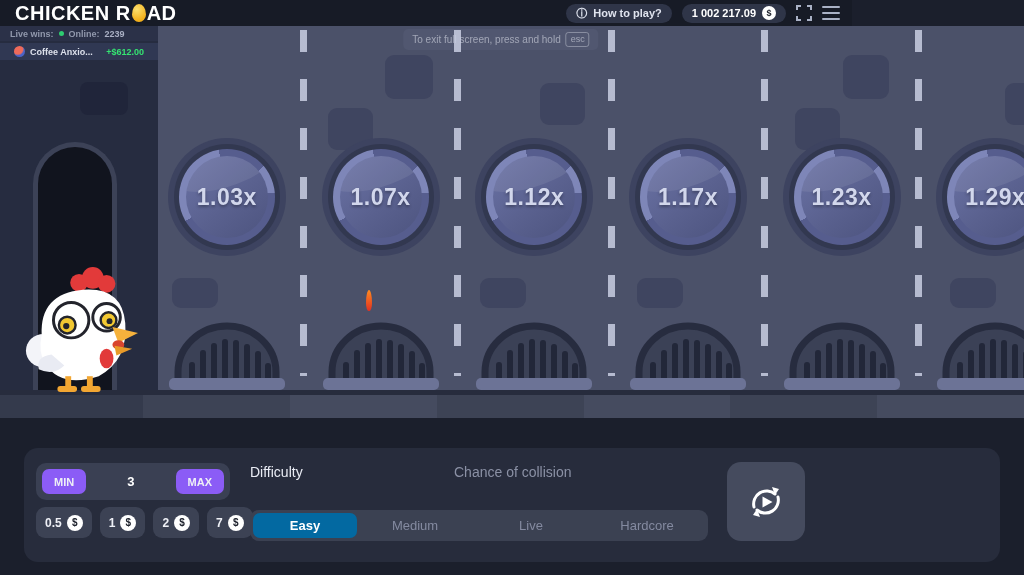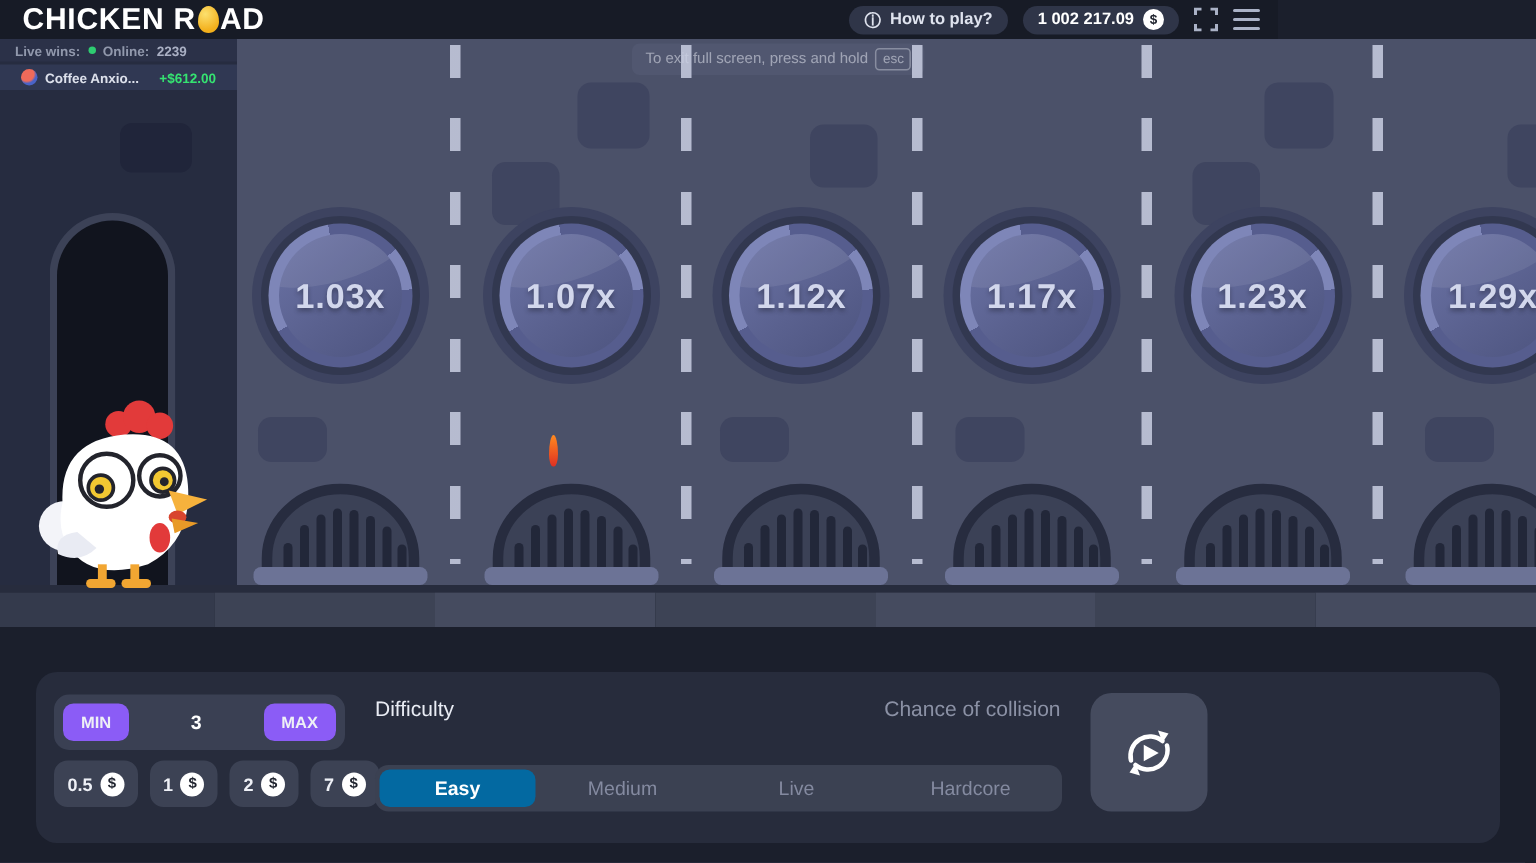--- a/index.html
+++ b/index.html
@@ -58,21 +58,21 @@
   .manhole-face { position:relative; width:82px; height:82px; border-radius:50%; overflow:hidden;
       background:linear-gradient(140deg, #6b73a6 0%, #5a618f 55%, #4d547f 100%);
       display:flex; align-items:center; justify-content:center; }
   .manhole-face::after { content:""; position:absolute; width:130%; height:52%; top:-14%; left:-22%;
       background:rgba(255,255,255,.08); transform:rotate(-16deg); border-radius:50%; }
   .mult { font-size:23px; font-weight:bold; color:#d2d7ec; letter-spacing:.5px;
           text-shadow:0 2px 3px rgba(30,33,48,.45); z-index:1; }
   .grate { position:absolute; left:50%; bottom:0; transform:translateX(-50%); }
   .flame { position:absolute; left:216px; top:264px; width:6px; height:21px;
            background:linear-gradient(#ff8a1f, #e03022); border-radius:50% 50% 45% 45% / 62% 62% 38% 38%; }
-  .toast { position:absolute; left:369px; top:3px; transform:translateX(-50%); height:21px;
+  .toast { position:absolute; left:351px; top:3px; transform:translateX(-50%); height:21px;
            display:flex; align-items:center; gap:5px; padding:0 9px; border-radius:5px;
            background:rgba(150,158,190,.14); opacity:.55; font-size:10px; color:#e6e9f4; white-space:nowrap; }
   .toast-key { border:1px solid rgba(230,233,244,.7); border-radius:3px; padding:0 4px;
                font-size:9px; line-height:13px; }
 
   
   .sidewalk { position:absolute; left:0; top:390px; width:1024px; height:28px; display:flex;
               border-top:5px solid #272c3d; z-index:4; }
   .sidewalk .pad-side { width:150px; background:#343a4c; }
   .sidewalk .pad { width:153.7px; }
@@ -85,21 +85,21 @@
   .bet-box { position:absolute; left:12px; top:15px; width:194px; height:37px; background:#3a4053;
              border-radius:10px; display:flex; align-items:center; justify-content:space-between; padding:0 6px; }
   .minmax { background:#8b5cf6; color:#eef0f6; border:none; border-radius:7px; font-size:11px;
             font-weight:bold; height:25px; padding:0 12px; cursor:pointer; }
   .bet-value { color:#fff; font-size:13px; font-weight:bold; cursor:text; }
   .chips { position:absolute; left:12px; top:59px; display:flex; gap:8px; }
   .chip { display:flex; align-items:center; gap:5px; background:#3c4254; border:none; border-radius:9px;
           height:31px; padding:0 9px; color:#eef0f6; font-size:12px; font-weight:bold; cursor:pointer; }
   .chip .coin { width:16px; height:16px; font-size:10px; }
   .diff-label { position:absolute; left:226px; top:16px; font-size:14px; color:#e9ecf4; }
-  .collision-label { position:absolute; left:430px; top:16px; width:253px; text-align:right;
+  .collision-label { position:absolute; left:430px; top:16px; width:253px; 
                      font-size:14px; color:#8b91a5; }
   .tabs { position:absolute; left:226px; top:62px; width:458px; height:31px; background:#3b4152;
           border-radius:9px; display:flex; align-items:center; padding:0 3px; }
   .tab { flex:1; text-align:center; font-size:13px; color:#848aa0; background:none; border:none;
          height:25px; border-radius:7px; cursor:pointer; font-family:inherit; }
   .tab.active { flex:none; width:104px; background:#0369a1; color:#fff; font-weight:bold; }
   .auto-btn { position:absolute; left:703px; top:14px; width:78px; height:79px; background:#454b5e;
               border:none; border-radius:14px; cursor:pointer; display:flex; align-items:center;
               justify-content:center; }
   .play-btn { position:absolute; left:796px; top:14px; width:169px; height:79px; background:#3fc45a;

